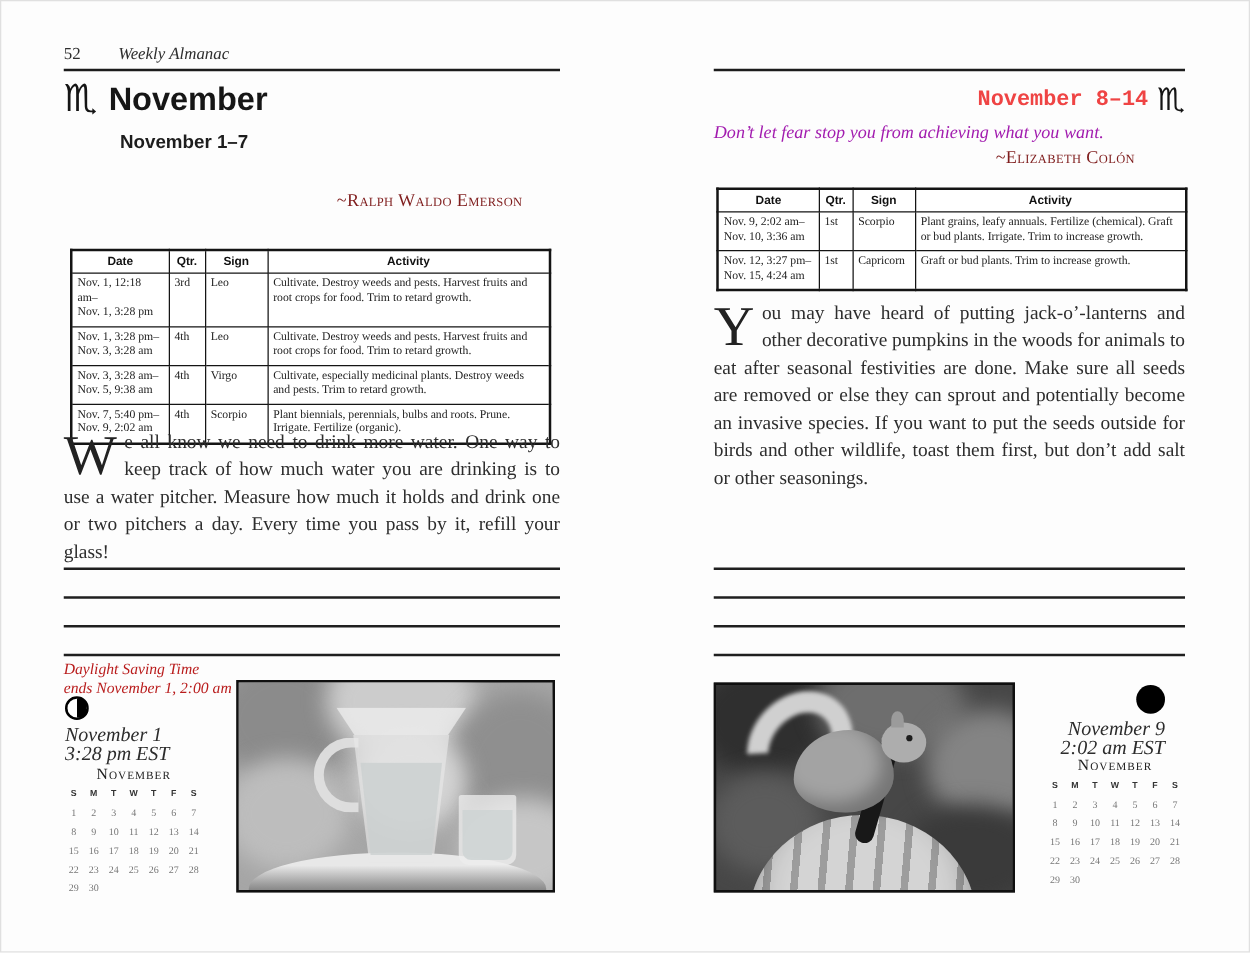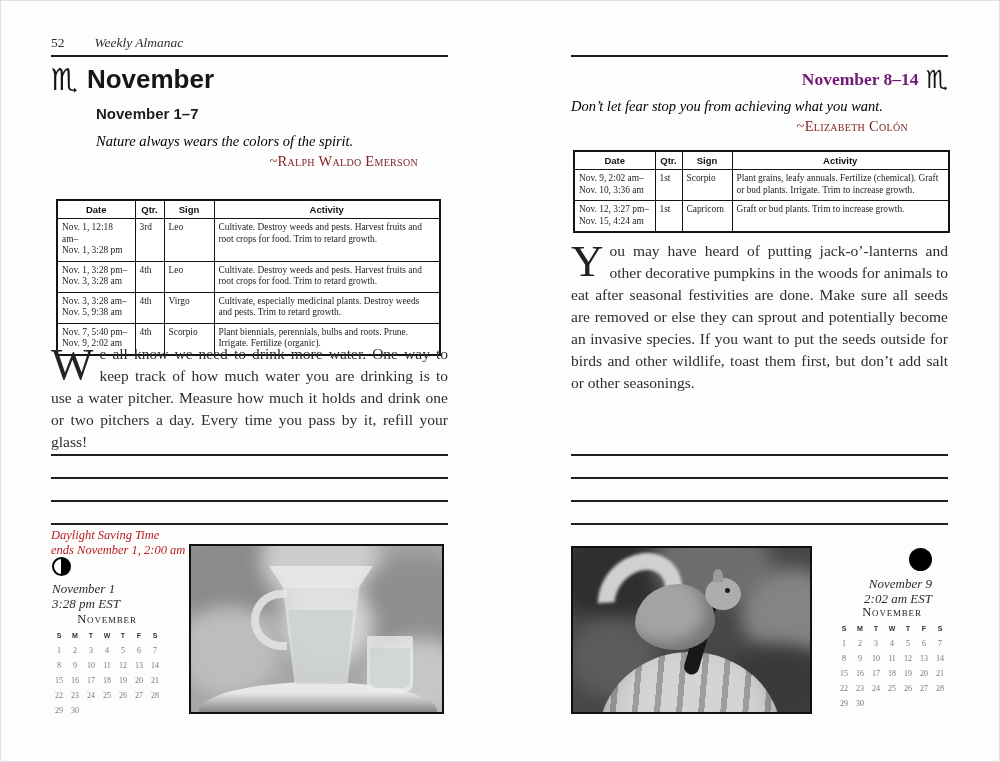--- a/index.html
+++ b/index.html
@@ -20,25 +20,25 @@
   .head-rule { position:absolute; top:54px; left:0; right:0; height:2px; background:#1c1c1c; }
 
   
   .title-row { position:absolute; top:63px; left:0; display:flex; align-items:center; gap:9px; }
   .zodiac { font-family:"DejaVu Sans", sans-serif; font-size:30px; font-weight:bold; color:#151515; line-height:1; }
   .main-title { font-family:"Liberation Sans", sans-serif; font-weight:bold; font-size:26px; color:#161616; }
   .subtitle { position:absolute; top:104px; left:45px; font-family:"Liberation Sans", sans-serif;
               font-weight:bold; font-size:15px; color:#1d1d1d; }
   .title-row-right { position:absolute; top:66px; right:0; display:flex; align-items:center;
                      justify-content:flex-end; gap:7px; }
-  .week-title { font-family:Liberation Serif, serif; font-weight:bold; font-size:17.5px; color:#701a75; }
+  .week-title { font-family:Liberation Mono, monospace; font-weight:bold; font-size:17.5px; color:#ef4444; }
   .zodiac-sm { font-family:"DejaVu Sans", sans-serif; font-size:25px; font-weight:bold; color:#151515; line-height:1; }
 
   
-  .quote { position:absolute; font-style:italic; font-size:14.5px; color:#000000; }
+  .quote { position:absolute; font-style:italic; font-size:14.5px; color:#a21caf; }
   .quote-left  { top:132px; left:45px; }
   .quote-right { top:97px; left:0; }
   .attribution { position:absolute; font-variant:small-caps; font-size:14.5px; color:#7f1d1d;
                  letter-spacing:.3px; }
   .attr-left  { top:152px; right:30px; }
   .attr-right { top:117px; right:40px; }
 
   
   table { position:absolute; border-collapse:collapse; border:2px solid #141414;
           table-layout:fixed; background:#fff; }
@@ -57,21 +57,21 @@
   .par-right { top:239px; }
   .dropcap { float:left; font-size:45px; line-height:34px; padding:4px 6px 0 0; color:#222; }
 
   
   .wline { position:absolute; left:0; right:0; height:2px; background:#1f1f1f; }
   .wl1 { top:453px; } .wl2 { top:476px; } .wl3 { top:499px; } .wl4 { top:522px; }
 
   
   .dst-note { position:absolute; top:527px; left:0; font-style:italic; font-size:12.5px;
               line-height:15px; white-space:pre-line; color:#b91c1c; }
-  .moon-note { position:absolute; font-style:italic; font-size:13px; line-height:15px; color:#2c2c2c; }
+  .moon-note { position:absolute; font-style:italic; font-size:16px; line-height:15px; color:#2c2c2c; }
   .mn-left  { top:556px; left:1px; }
   .mn-right { top:547px; right:16px; text-align:right; }
   .moon { border-radius:50%; }
   .moon-lq { width:19px; height:19px; border:2.5px solid #000;
              background:linear-gradient(90deg,#fff 0 50%, #000 50% 100%); margin-bottom:5px; }
   .moon-new { width:23px; height:23px; background:#000; margin:0 0 5px auto; }
 
   
   .calendar { position:absolute; width:112px; text-align:center; }
   .cal-left  { top:611px; left:0; }
@@ -144,21 +144,20 @@
     <span class="ital">Weekly Almanac</span>
   </div>
   <div class="head-rule"></div>
 
   <div class="title-row">
     <span class="zodiac">♏</span>
     <span class="main-title">November</span>
   </div>
   <div class="subtitle">November 1–7</div>
 
-  <p class="quote quote-left">Nature always wears the colors of the spirit.</p>
   <p class="attribution attr-left">~Ralph Waldo Emerson</p>
 
   <table class="tbl-left">
     <colgroup>
         <col style="width:78px">
         <col style="width:29px">
         <col style="width:50px">
         <col style="width:226px">
       </colgroup>
     <thead>

